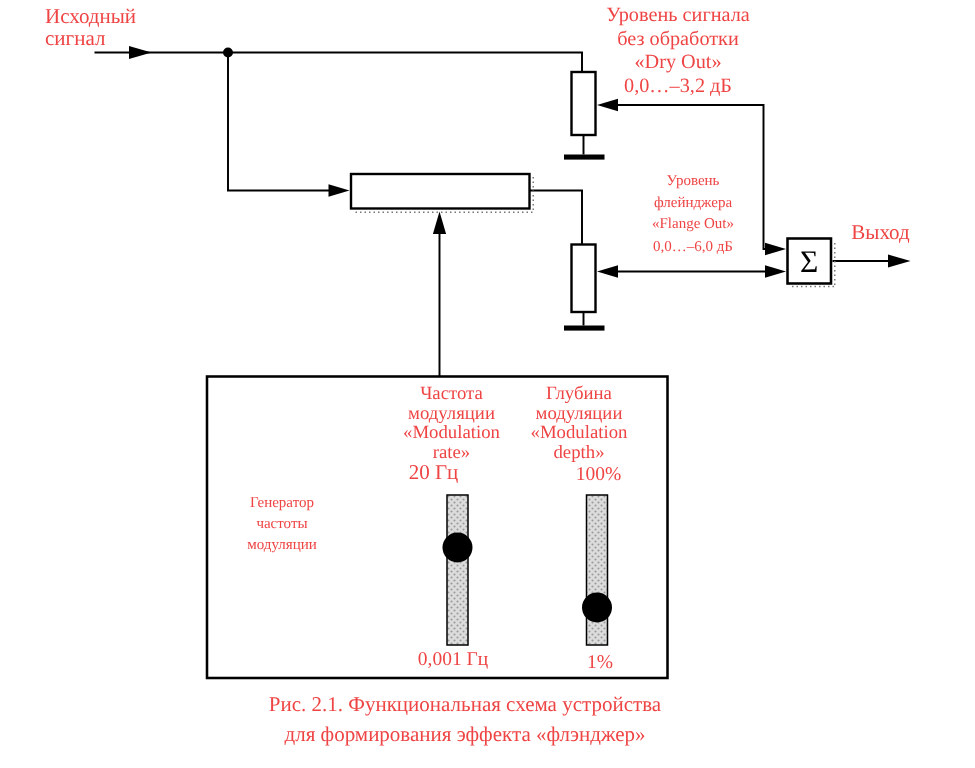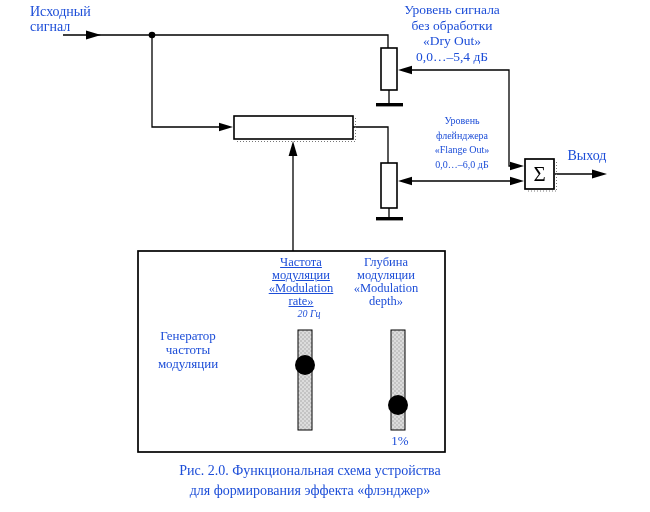--- a/index.html
+++ b/index.html
@@ -1,32 +1,32 @@
 <!DOCTYPE html>
 <html><head>
 <meta charset="utf-8">
 <style>
   html,body{margin:0;padding:0;background:#ffffff;}
   #page{position:relative;width:650px;height:512px;background:#ffffff;overflow:hidden;
         font-family:"Liberation Serif","DejaVu Serif",serif;color:#000;}
   #wiring{position:absolute;left:0;top:0;width:650px;height:512px;}
-  .lbl{position:absolute;white-space:pre-line;text-align:center;color:#1d4ed8;}
+  .lbl{position:absolute;white-space:pre-line;text-align:center;color:#ef4444;}
   .left{text-align:left;}
   #source-label{left:30px;top:4px;width:110px;font-size:14px;line-height:15px;}
   #dry-label{left:371px;top:2px;width:162px;font-size:13.5px;line-height:15.5px;}
   #delay-label{left:212px;top:70px;width:160px;font-size:14.5px;line-height:15px;}
   #flange-label{left:382px;top:114px;width:160px;font-size:10px;line-height:14.5px;}
   #output-label{left:556px;top:148px;width:62px;font-size:14px;text-align:center;}
   #sigma-symbol{left:525px;top:159px;width:29px;height:30px;position:absolute;
         display:flex;align-items:center;justify-content:center;font-size:21px;}
-  #rate-title{left:241px;top:256px;width:120px;font-size:12.5px;line-height:13px;text-decoration:underline;}
-  #rate-max{left:249px;top:308px;width:120px;font-size:10px;font-style:italic;}
+  #rate-title{left:241px;top:256px;width:120px;font-size:12.5px;line-height:13px;}
+  #rate-max{left:229px;top:308px;width:120px;font-size:14px;}
   #depth-title{left:324px;top:256px;width:124px;font-size:12.5px;line-height:13px;}
   #depth-max{left:337px;top:308px;width:124px;font-size:13px;}
-  #generator-label{left:128px;top:329px;width:120px;font-size:13px;line-height:14px;}
+  #generator-label{left:128px;top:329px;width:120px;font-size:10px;line-height:14px;}
   #rate-min{left:242px;top:431px;width:120px;font-size:13px;}
   #depth-min{left:338px;top:433px;width:124px;font-size:13px;}
   #caption{left:55px;top:461px;width:510px;font-size:14px;line-height:20px;}
 </style>
 </head>
 <body>
 
 <div id="page">
 
   <svg id="wiring" viewBox="0 0 650 512" xmlns="http://www.w3.org/2000/svg">
@@ -78,43 +78,45 @@
     <rect x="391" y="330" width="14" height="100" fill="url(#trackdots)" stroke="#000" stroke-width="1"></rect>
     <circle cx="398" cy="405" r="10" fill="#000"></circle>
   </svg>
 
   <div id="source-label" class="lbl left">Исходный
 сигнал</div>
 
   <div id="dry-label" class="lbl">Уровень сигнала
 без обработки
 «Dry Out»
-0,0…–5,4 дБ</div>
+0,0…–3,2 дБ</div>
 
 
   <div id="flange-label" class="lbl">Уровень
 флейнджера
 «Flange Out»
 0,0…–6,0 дБ</div>
 
   <div id="sigma-symbol">Σ</div>
 
   <div id="output-label" class="lbl">Выход</div>
 
   <div id="rate-title" class="lbl">Частота
 модуляции
 «Modulation
 rate»</div>
   <div id="rate-max" class="lbl">20 Гц</div>
+  <div id="rate-min" class="lbl">0,001 Гц</div>
 
   <div id="depth-title" class="lbl">Глубина
 модуляции
 «Modulation
 depth»</div>
+  <div id="depth-max" class="lbl">100%</div>
   <div id="depth-min" class="lbl">1%</div>
 
   <div id="generator-label" class="lbl">Генератор
 частоты
 модуляции</div>
 
-  <div id="caption" class="lbl">Рис. 2.0. Функциональная схема устройства
+  <div id="caption" class="lbl">Рис. 2.1. Функциональная схема устройства
 для формирования эффекта «флэнджер»</div>
 </div>
 
 </body></html>

